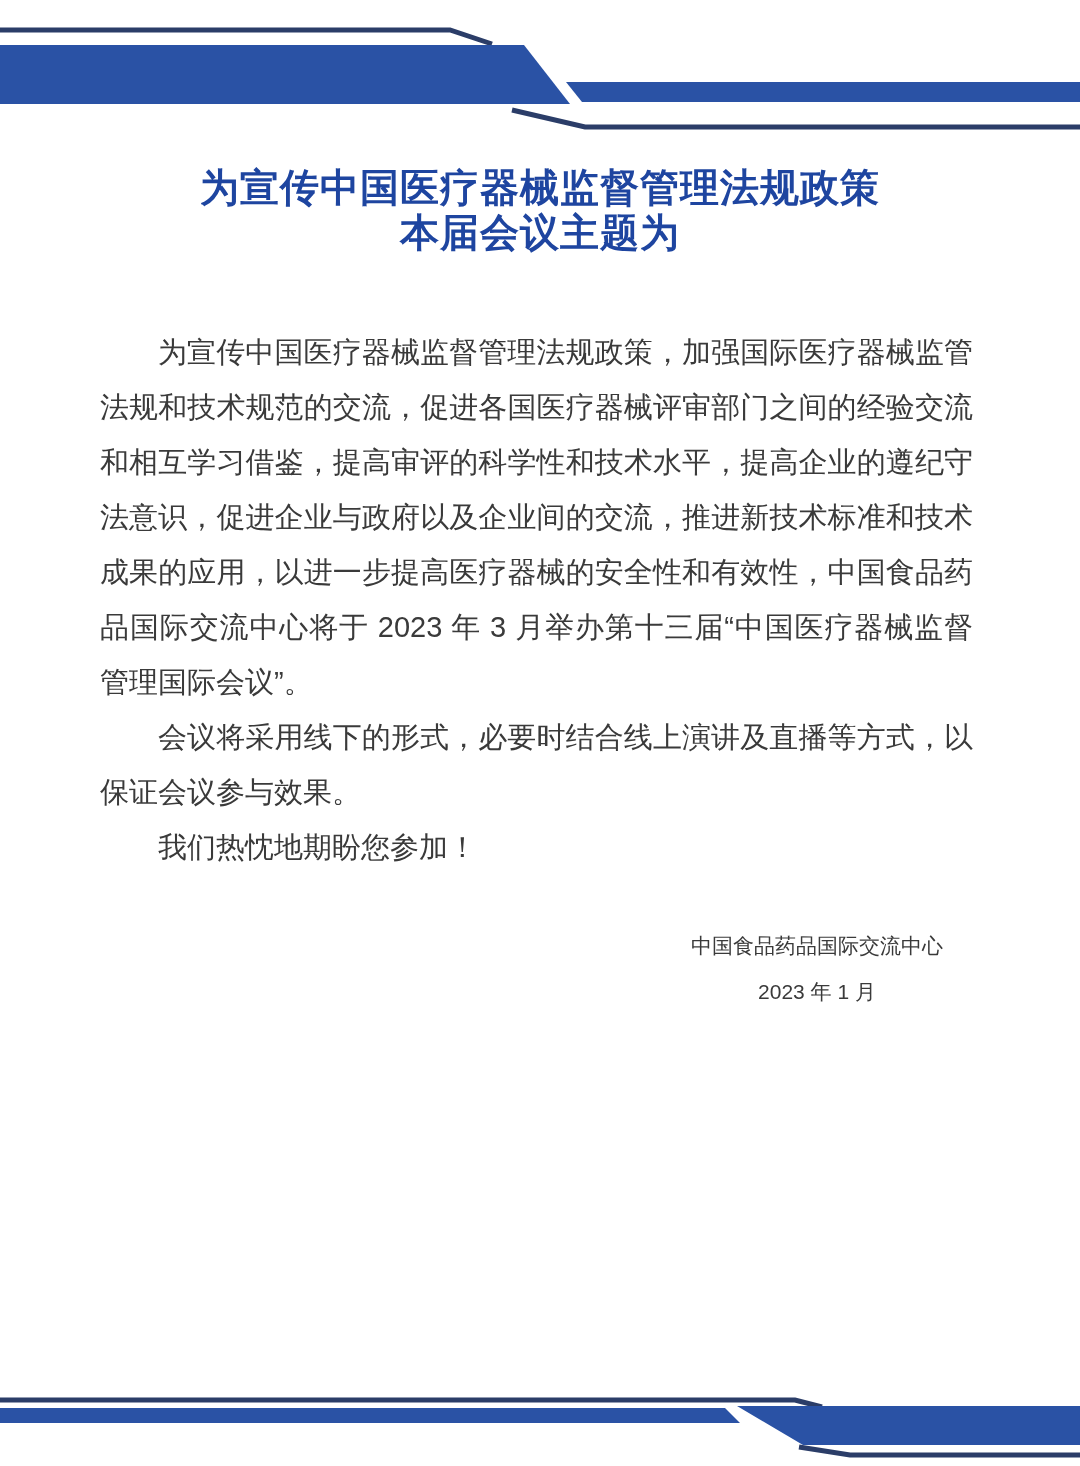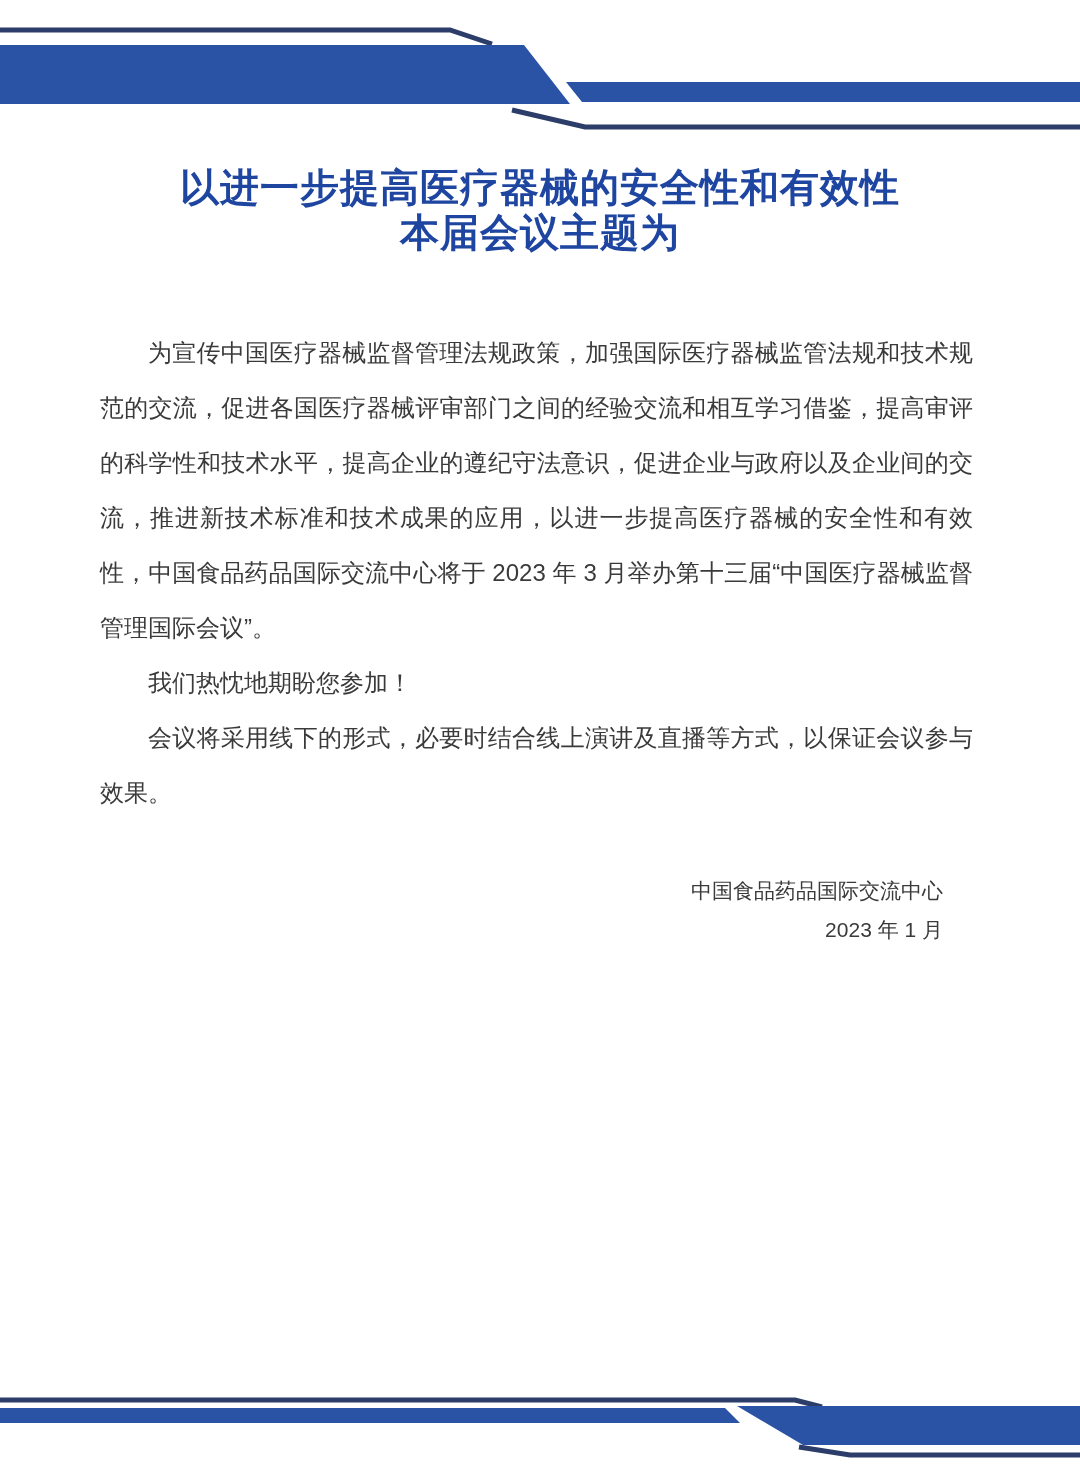--- a/index.html
+++ b/index.html
@@ -27,61 +27,61 @@
     line-height: 45px;
     font-weight: bold;
     letter-spacing: 1px;
   }
   .doc-title span { display: block; }
 
   
   .doc-body {
     margin-top: 70px;
     padding: 0 107px 0 100px;
-    font-size: 24px;
+    font-size: 29px;
     line-height: 55px;
     color: #3A3A3A;
     text-align: justify;
     text-justify: inter-character;
   }
   .doc-body p {
     margin: 0;
     text-indent: 2em;
   }
 
   
   .signature {
     width: fit-content;
     margin: 56px 137px 0 auto;
     text-align: center;
     color: #3A3A3A;
     font-size: 21px;
   }
   .signature .sig-org  { line-height: 30px; }
-  .signature .sig-date { line-height: 30px; margin-top: 9px; text-align: right; }
+  .signature .sig-date { line-height: 30px; margin-top: 16px; }
 </style>
 </head>
 <body>
 
 <svg class="ribbon ribbon-header" width="1080" height="150" viewBox="0 0 1080 150" aria-hidden="true">
   <polyline class="nline" points="0,30 450,30 492,44"></polyline>
   <polygon class="band" points="0,45 524,45 570,104 0,104"></polygon>
   <polygon class="band" points="566,82 1080,82 1080,102 582,102"></polygon>
   <polyline class="nline" points="512,110 585,127 1080,127"></polyline>
 </svg>
 
 <h1 class="doc-title">
-  <span>以进一步提高医疗器械的安全性和有效性</span>
+  <span>为宣传中国医疗器械监督管理法规政策</span>
   <span>本届会议主题为</span>
 </h1>
 
 <main class="doc-body">
   <p>为宣传中国医疗器械监督管理法规政策，加强国际医疗器械监管法规和技术规范的交流，促进各国医疗器械评审部门之间的经验交流和相互学习借鉴，提高审评的科学性和技术水平，提高企业的遵纪守法意识，促进企业与政府以及企业间的交流，推进新技术标准和技术成果的应用，以进一步提高医疗器械的安全性和有效性，中国食品药品国际交流中心将于 2023 年 3 月举办第十三届“中国医疗器械监督管理国际会议”。</p>
+  <p>会议将采用线下的形式，必要时结合线上演讲及直播等方式，以保证会议参与效果。</p>
   <p>我们热忱地期盼您参加！</p>
-  <p>会议将采用线下的形式，必要时结合线上演讲及直播等方式，以保证会议参与效果。</p>
 </main>
 
 <div class="signature">
   <div class="sig-org">中国食品药品国际交流中心</div>
   <div class="sig-date">2023 年 1 月</div>
 </div>
 
 <svg class="ribbon ribbon-footer" width="1080" height="140" viewBox="0 0 1080 140" aria-hidden="true">
   <polyline class="nline" points="0,74 795,74 822,81"></polyline>
   <polygon class="band" points="0,82 725,82 740,97 0,97"></polygon>

